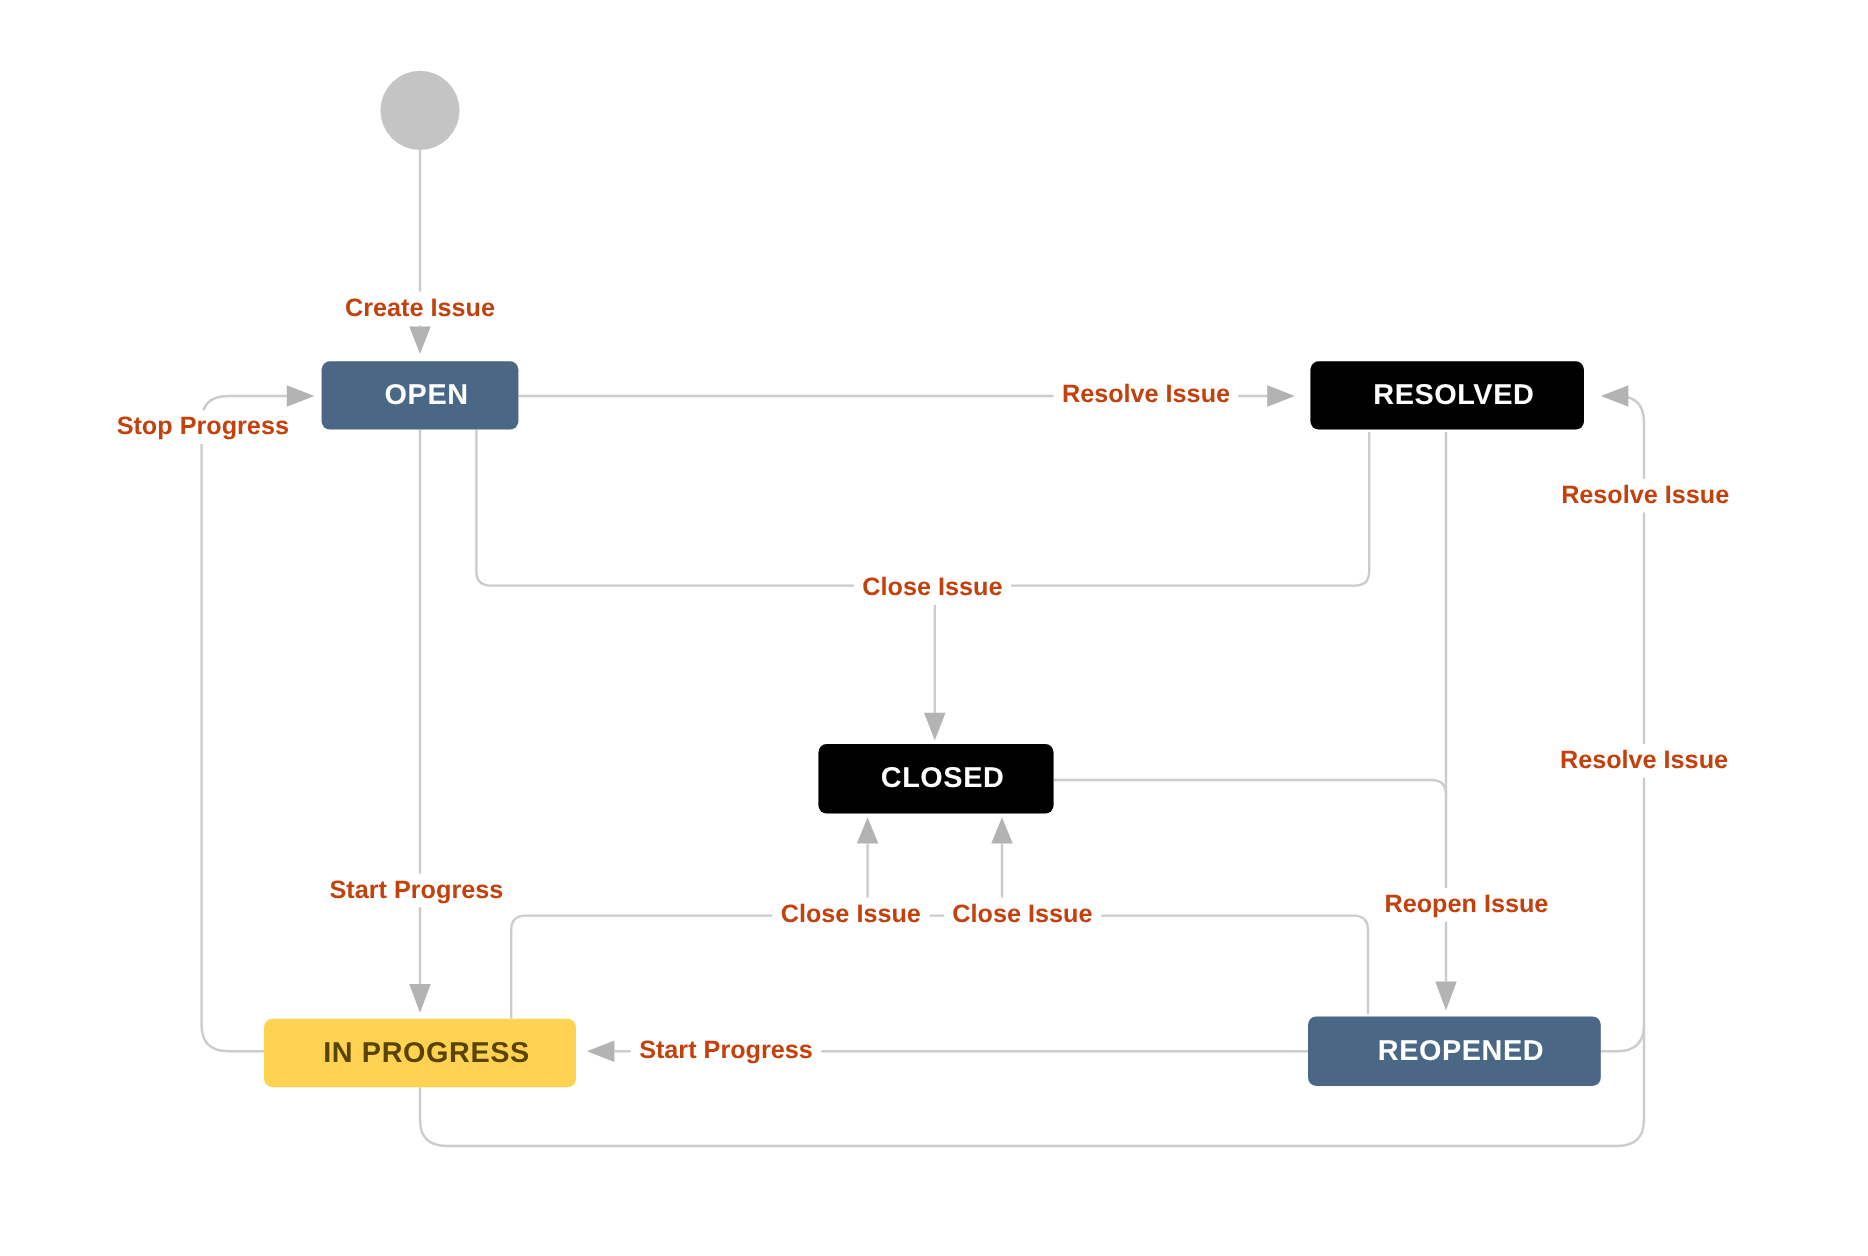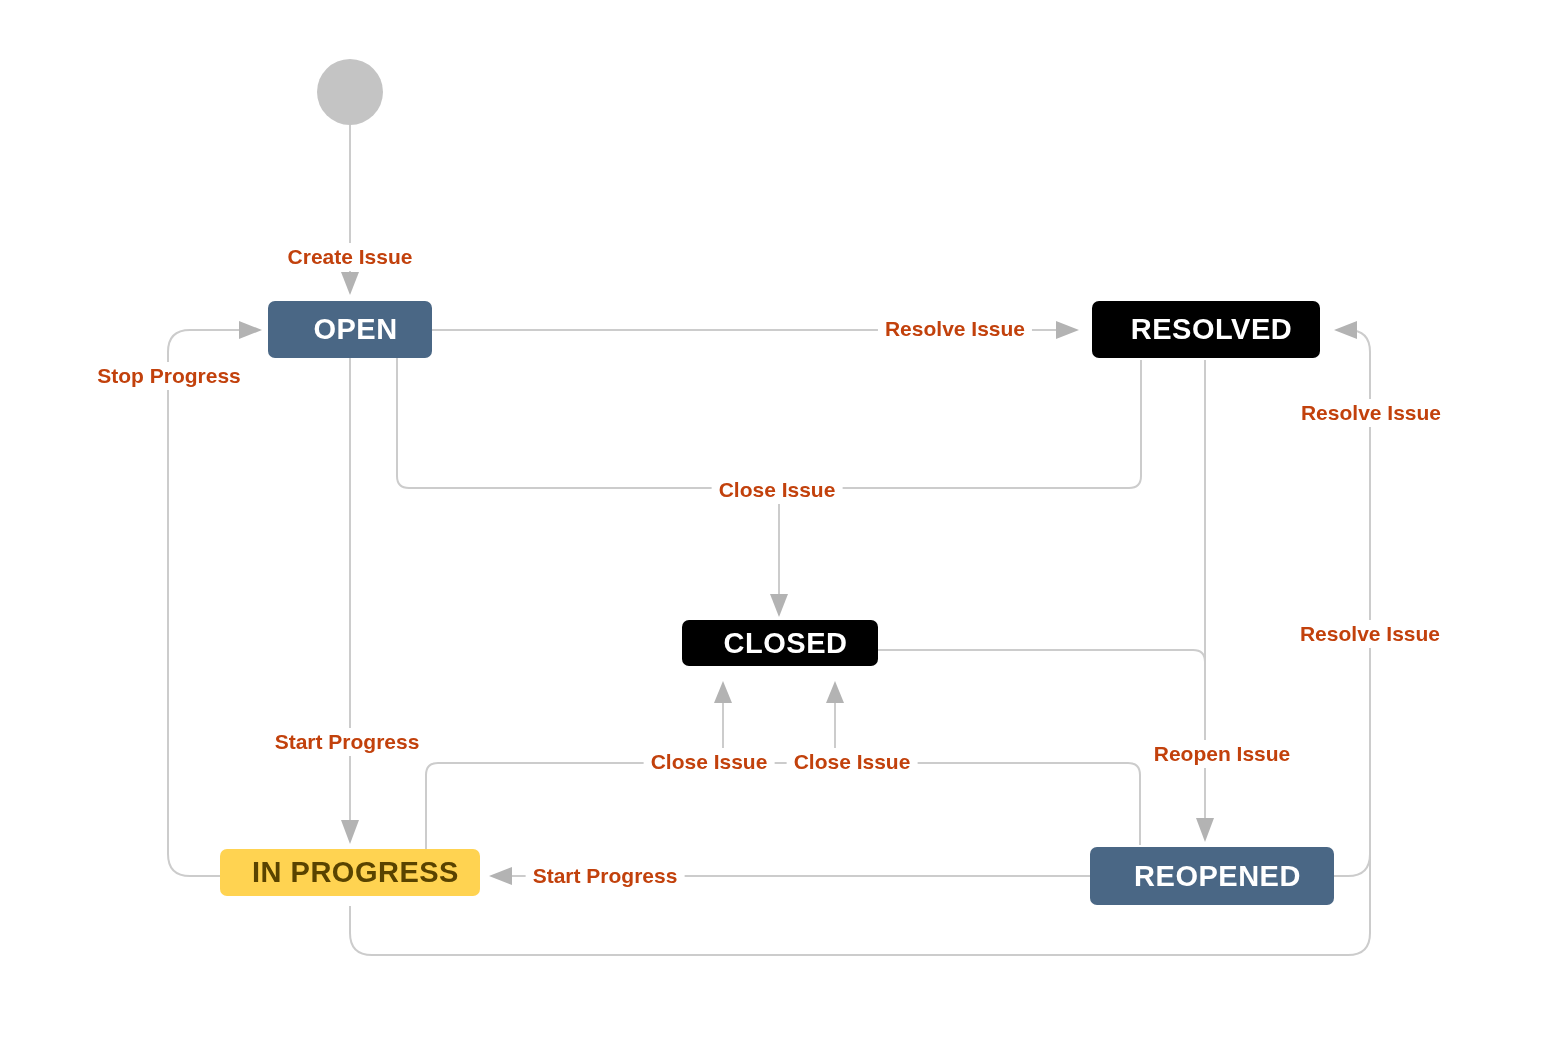--- a/index.html
+++ b/index.html
@@ -24,37 +24,37 @@
     border-radius: 50%;
     z-index: 3;
   }
 
   .node {
     position: absolute;
     display: flex;
     align-items: center;
     justify-content: center;
     font-weight: bold;
-    font-size: 29px;
+    font-size: 24px;
     letter-spacing: 0.5px;
     border-radius: 7px;
     z-index: 3;
     color: #ffffff;
     box-sizing: border-box;
     white-space: nowrap;
     padding-left: 11px;
   }
   .node-blue   { background: #4a6785; color: #ffffff; }
   .node-green  { background: #000000; color: #ffffff; }
   .node-yellow { background: #ffd351; color: #594300; }
 
   #node-open        { left: 268px;  top: 301px; width: 164px; height: 57px; }
   #node-resolved    { left: 1092px; top: 301px; width: 228px; height: 57px; }
-  #node-closed      { left: 682px;  top: 620px; width: 196px; height: 46px; }
-  #node-in-progress { left: 220px;  top: 849px; width: 260px; height: 47px; }
+  #node-closed      { left: 682px;  top: 620px; width: 196px; height: 58px; }
+  #node-in-progress { left: 220px;  top: 849px; width: 260px; height: 57px; }
   #node-reopened    { left: 1090px; top: 847px; width: 244px; height: 58px; }
 
   .edge-label {
     position: absolute;
     transform: translate(-50%, -50%);
     background: #ffffff;
     padding: 2px 7px;
     font-weight: bold;
     font-size: 21px;
     color: #c2410c;
@@ -100,21 +100,21 @@
     <polygon points="512,867 512,885 489,876"></polygon>
 
     <path d="M 350 906 L 350 933 Q 350 955 372 955 L 1348 955 Q 1370 955 1370 933 L 1370 352 Q 1370 330 1348 330 L 1357 330"></path>
     <polygon points="1357,321 1357,339 1334,330"></polygon>
 
     <path d="M 1322 876 L 1348 876 Q 1370 876 1370 854"></path>
   </svg>
 
   <div class="edge-label" style="left:350px; top:257px;">Create Issue</div>
   <div class="edge-label" style="left:955px; top:329px;">Resolve Issue</div>
-  <div class="edge-label" style="left:169px; top:376px;">Stop Progress</div>
+  <div class="edge-label" style="left:169px; top:356px;">Stop Progress</div>
   <div class="edge-label" style="left:347px; top:742px;">Start Progress</div>
   <div class="edge-label" style="left:777px; top:490px;">Close Issue</div>
   <div class="edge-label" style="left:1222px; top:736px;margin-top:18px;">Reopen Issue</div>
   <div class="edge-label" style="left:709px; top:762px;">Close Issue</div>
   <div class="edge-label" style="left:852px; top:762px;">Close Issue</div>
   <div class="edge-label" style="left:605px; top:876px;">Start Progress</div>
   <div class="edge-label" style="left:1371px; top:413px;">Resolve Issue</div>
   <div class="edge-label" style="left:1370px; top:634px;">Resolve Issue</div>
 
   <div class="start-node"></div>

